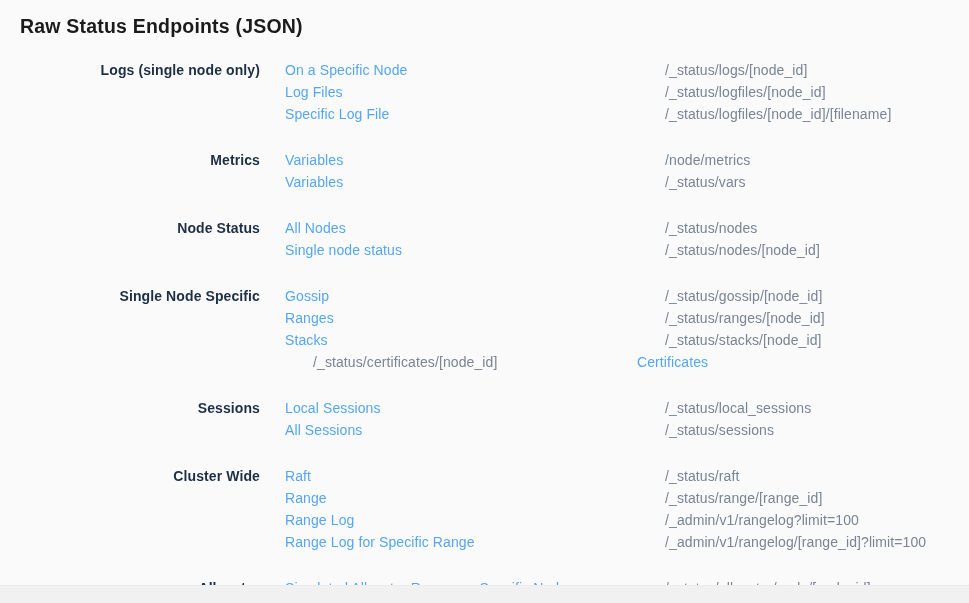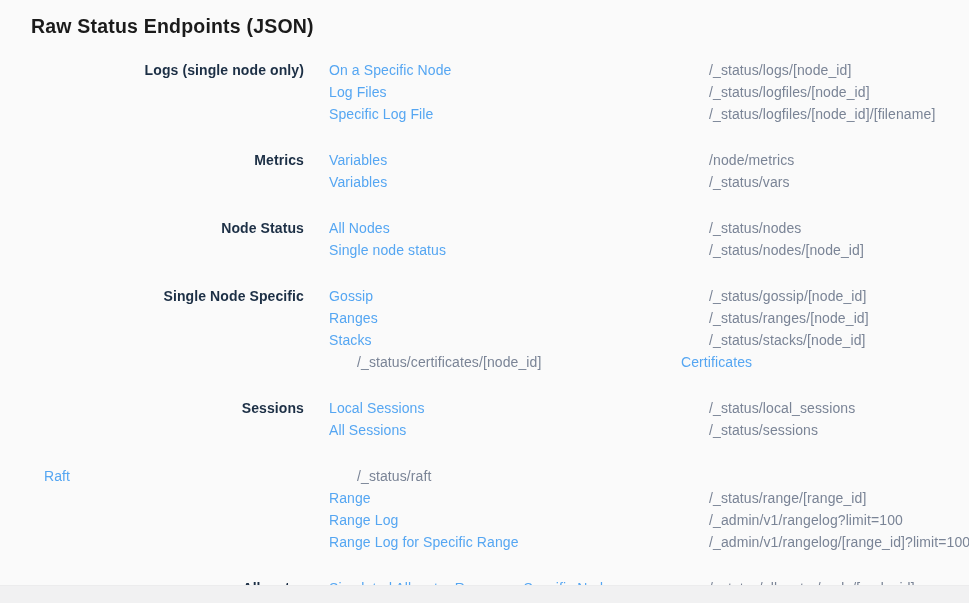--- a/index.html
+++ b/index.html
@@ -15,33 +15,32 @@
     font-family: "Liberation Sans", sans-serif;
     -webkit-font-smoothing: antialiased;
   }
   .page {
     position: relative;
     width: 100%;
     height: 100%;
   }
   .title {
     margin: 0;
-    padding: 14px 0 0 31px;
+    padding: 14px 0 0 20px;
     font-size: 19.5px;
     line-height: 24px;
     font-weight: 700;
     letter-spacing: 0.2px;
     color: var(--title, #1b1b1b);
   }
   .endpoints-table {
     margin-top: 21px;
   }
   .section {
     margin-bottom: 24px;
-    padding-left: 44px;
   }
   .row {
     display: grid;
     grid-template-columns: 285px 352px auto;
     font-size: 14px;
     line-height: 22px;
   }
   .cell.category {
     text-align: right;
     padding-right: 25px;
@@ -147,20 +146,21 @@
           <div class="cell path">/_status/local_sessions</div>
         </div>
         <div class="row">
           <div class="cell category"></div>
           <div class="cell linkcell"><a href="#">All Sessions</a></div>
           <div class="cell path">/_status/sessions</div>
         </div>
       </div>
       <div class="section">
         <div class="row">
+          <div class="cell category">Cluster Wide</div>
           <div class="cell linkcell"><a href="#">Raft</a></div>
           <div class="cell path">/_status/raft</div>
         </div>
         <div class="row">
           <div class="cell category"></div>
           <div class="cell linkcell"><a href="#">Range</a></div>
           <div class="cell path">/_status/range/[range_id]</div>
         </div>
         <div class="row">
           <div class="cell category"></div>

